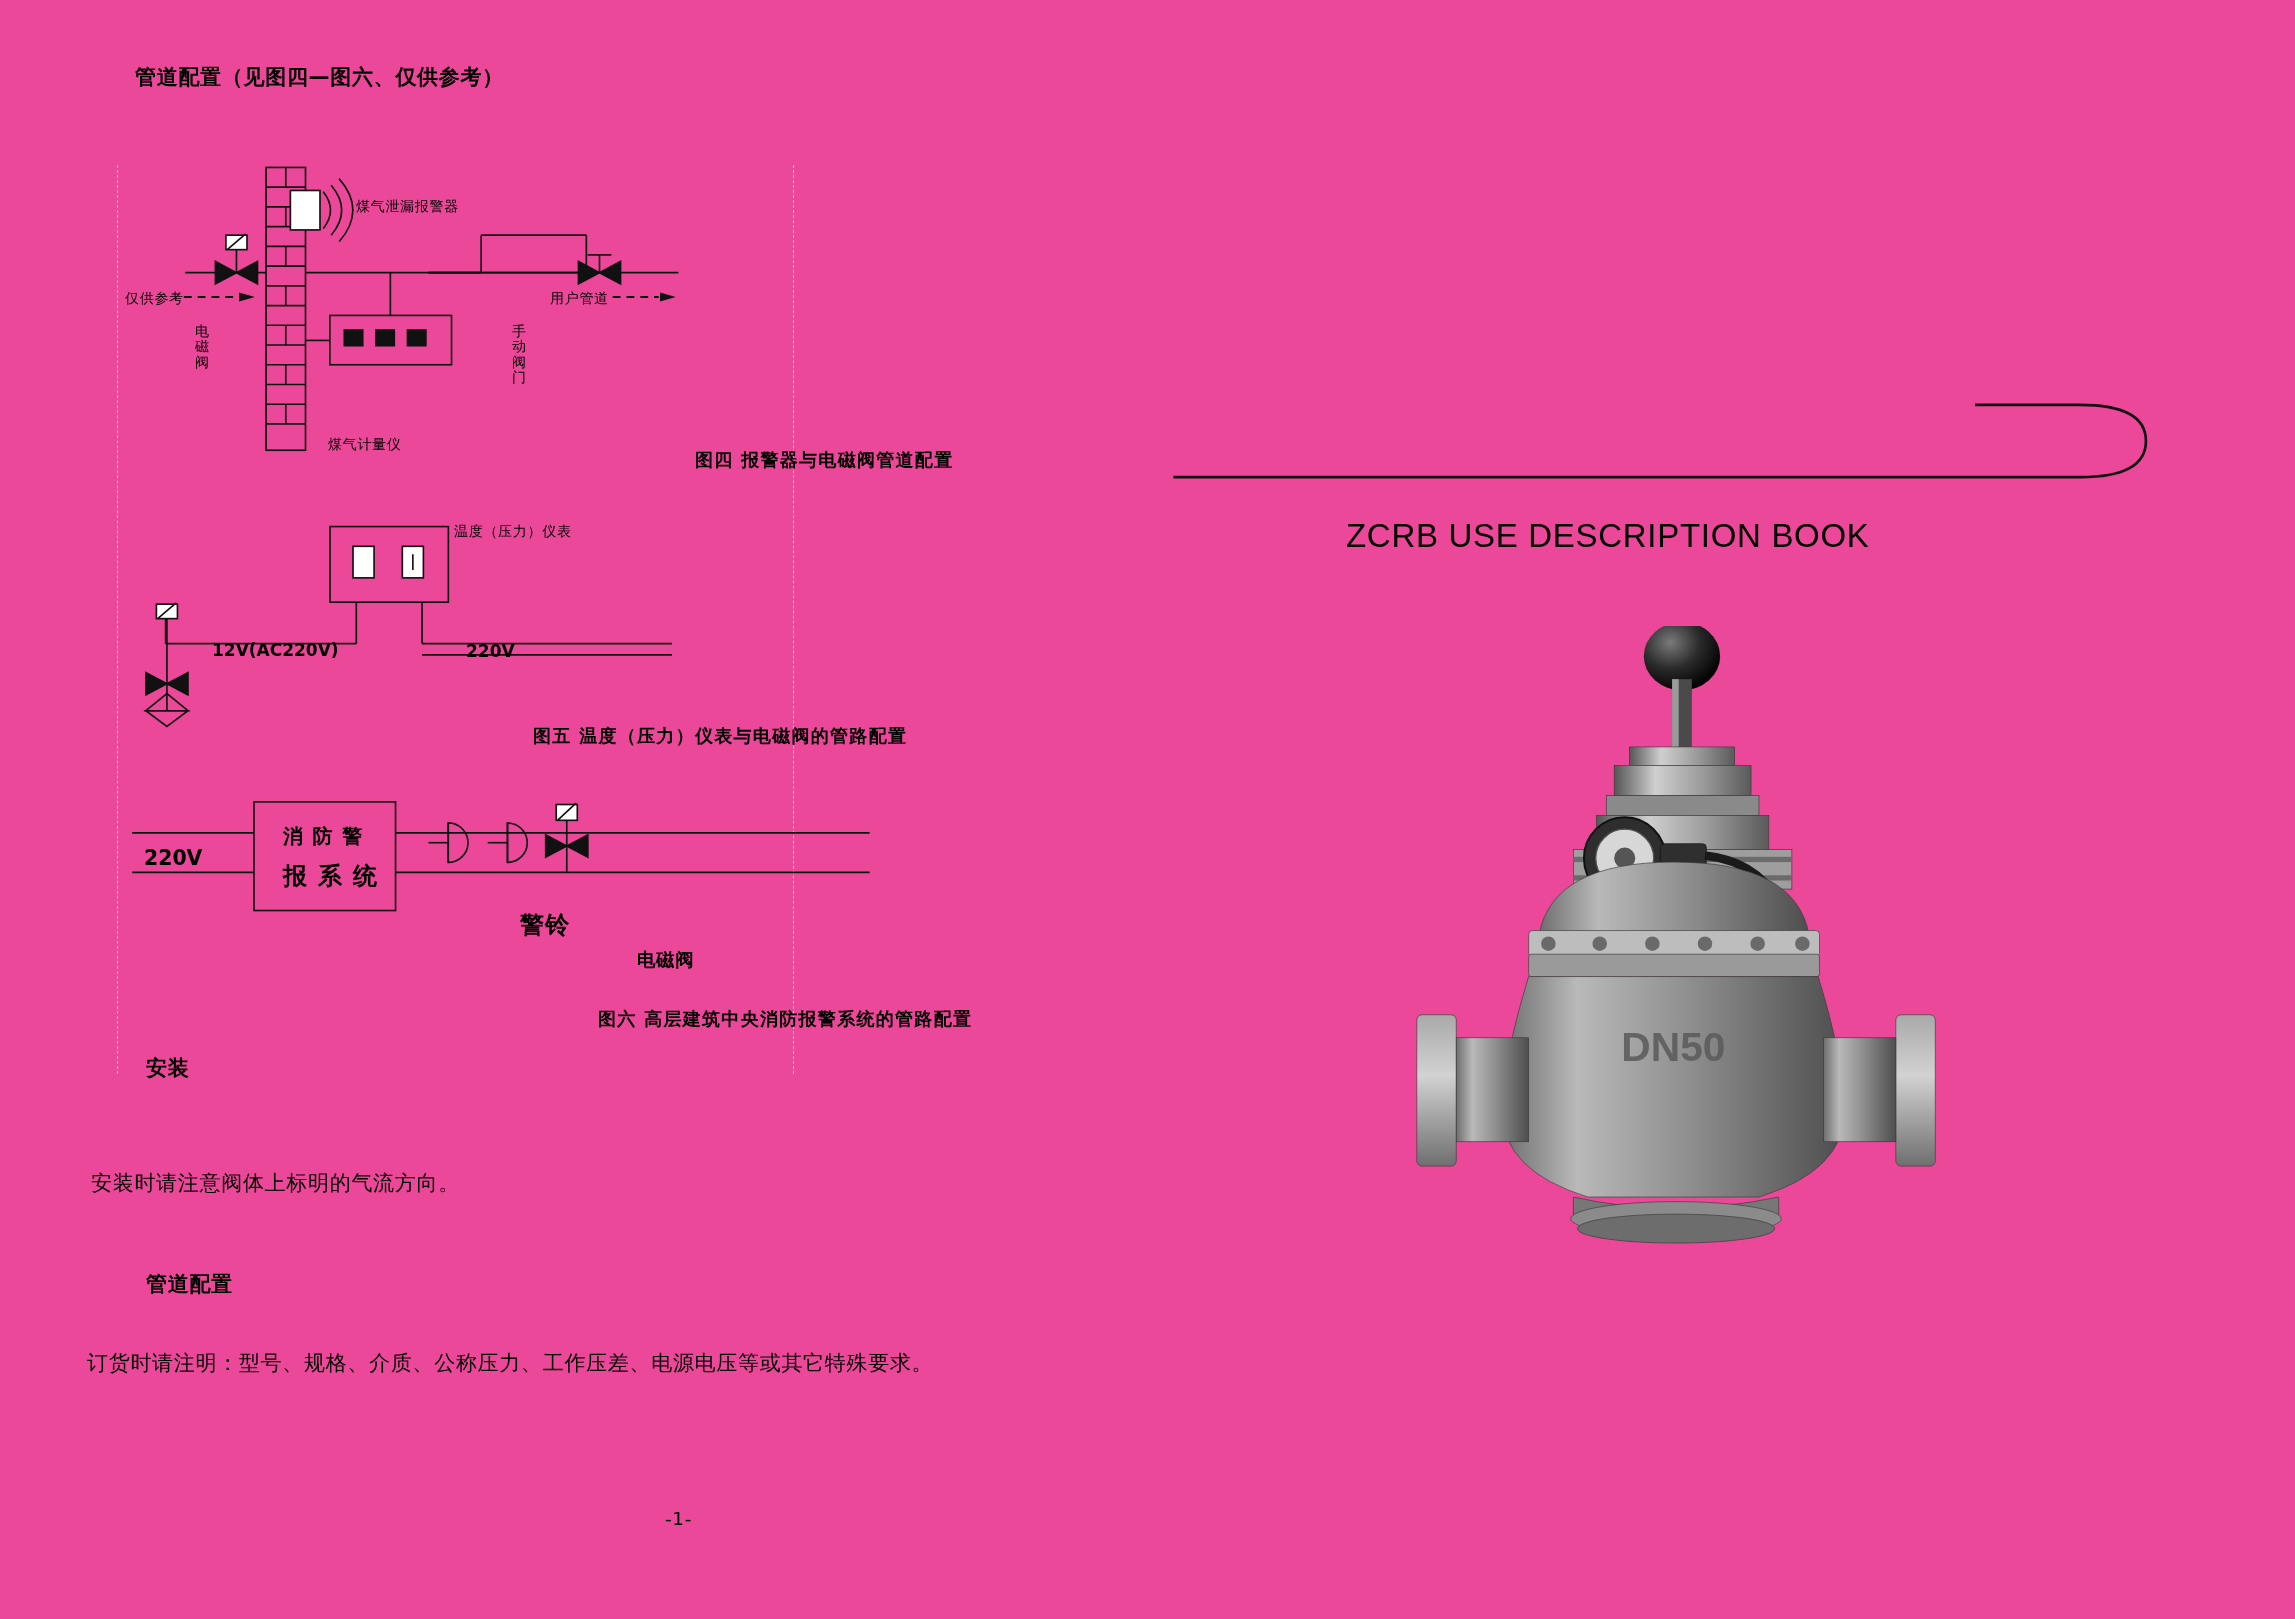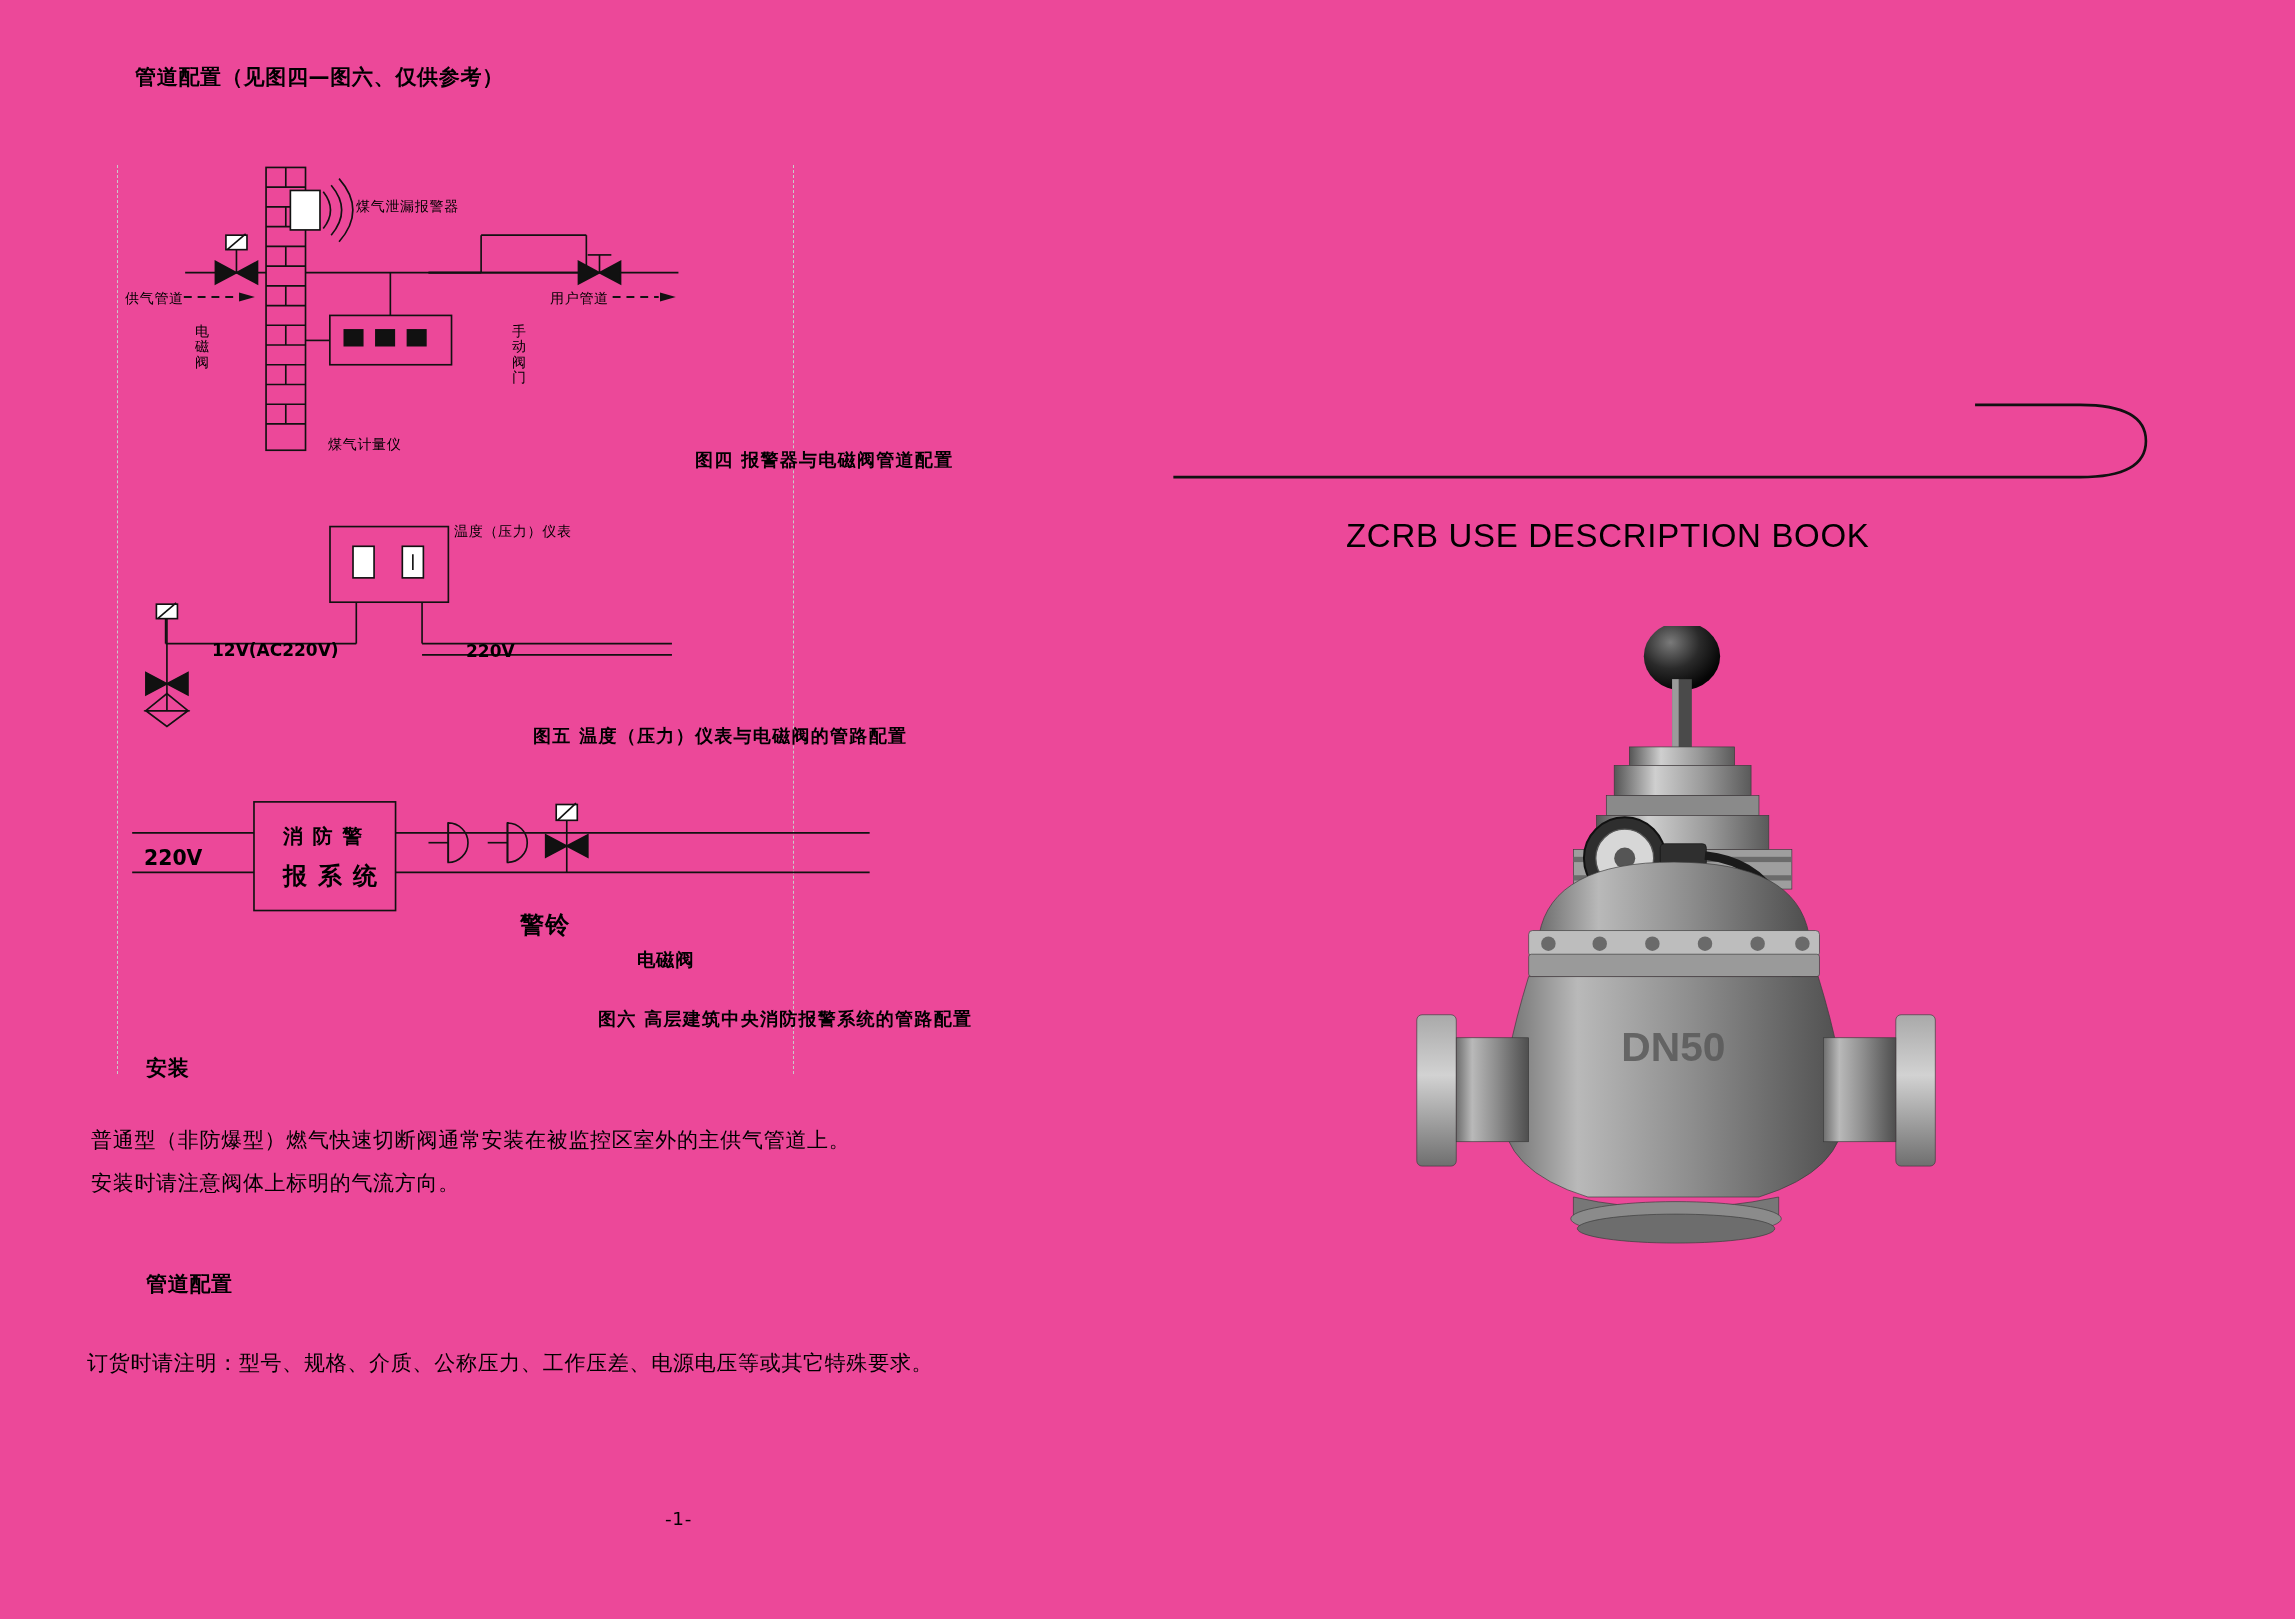--- a/index.html
+++ b/index.html
@@ -168,21 +168,21 @@
           <rect x="370" y="250" width="185" height="75"></rect>
           <rect x="392" y="272" width="28" height="24" fill="#111"></rect>
           <rect x="440" y="272" width="28" height="24" fill="#111"></rect>
           <rect x="488" y="272" width="28" height="24" fill="#111"></rect>
           <line x1="462" y1="250" x2="462" y2="185"></line>
           <line x1="370" y1="288" x2="333" y2="288"></line>
         </g>
       </svg>
 
       <div class="txt small-lbl" style="left:356px; top:198px;">煤气泄漏报警器</div>
-      <div class="txt small-lbl" style="left:125px; top:290px;">供气管道</div>
+      <div class="txt small-lbl" style="left:125px; top:290px;">仅供参考</div>
       <div class="txt" style="left:195px; top:324px; font-size:14px; line-height:1.1; white-space:normal; width:22.4px;">电磁阀</div>
       <div class="txt small-lbl" style="left:550px; top:290px;">用户管道</div>
       <div class="txt" style="left:512px; top:324px; font-size:14px; line-height:1.1; white-space:normal; width:22.4px;">手动阀门</div>
       <div class="txt small-lbl" style="left:328px; top:436px;">煤气计量仪</div>
       <div class="txt fig-cap" style="left:695px; top:448px;">图四 报警器与电磁阀管道配置</div>
     </div>
 
     <div>
       <svg width="856" height="217" style="position:absolute; left:119px; top:520px;" viewBox="0 0 1300 330">
         <g stroke="#111" stroke-width="2.5" fill="none">
@@ -248,21 +248,20 @@
       <div class="txt" style="left:144px; top:846px; font-size:20.4px; font-weight:bold;">220V</div>
       <div class="txt" style="left:283px; top:823px; font-size:24px; font-weight:bold; letter-spacing:1.3px;"></div>
       <div class="txt" style="left:283px; top:823px; font-size:20px; font-weight:bold; letter-spacing:1.3px;">消 防 警</div>
       <div class="txt" style="left:283px; top:860px; font-size:24px; font-weight:bold; letter-spacing:1.3px;">报 系 统</div>
       <div class="txt" style="left:520px; top:909px; font-size:24px; font-weight:bold; letter-spacing:1.3px;">警铃</div>
       <div class="txt" style="left:637px; top:947px; font-size:18.4px; font-weight:bold; letter-spacing:0.7px;">电磁阀</div>
       <div class="txt fig-cap" style="left:598px; top:1007px;">图六  高层建筑中央消防报警系统的管路配置</div>
     </div>
 
     <div class="txt sec-head" style="left:146px; top:1054px;">安装</div>
-    <div class="txt body-text" style="left:91px; top:1126px;">普通型（非防爆型）燃气快速切断阀通常安装在被监控区室外的主供气管道上。</div>
     <div class="txt body-text" style="left:91px; top:1169px;">安装时请注意阀体上标明的气流方向。</div>
 
     <div class="txt sec-head" style="left:146px; top:1270px;">管道配置</div>
     <div class="txt body-text" style="left:87px; top:1349px;">订货时请注明：型号、规格、介质、公称压力、工作压差、电源电压等或其它特殊要求。</div>
 
     <div class="txt page-num" style="left:665px; top:1508px;">-1-</div>
   </div>
 
   <div class="right-col">
 

